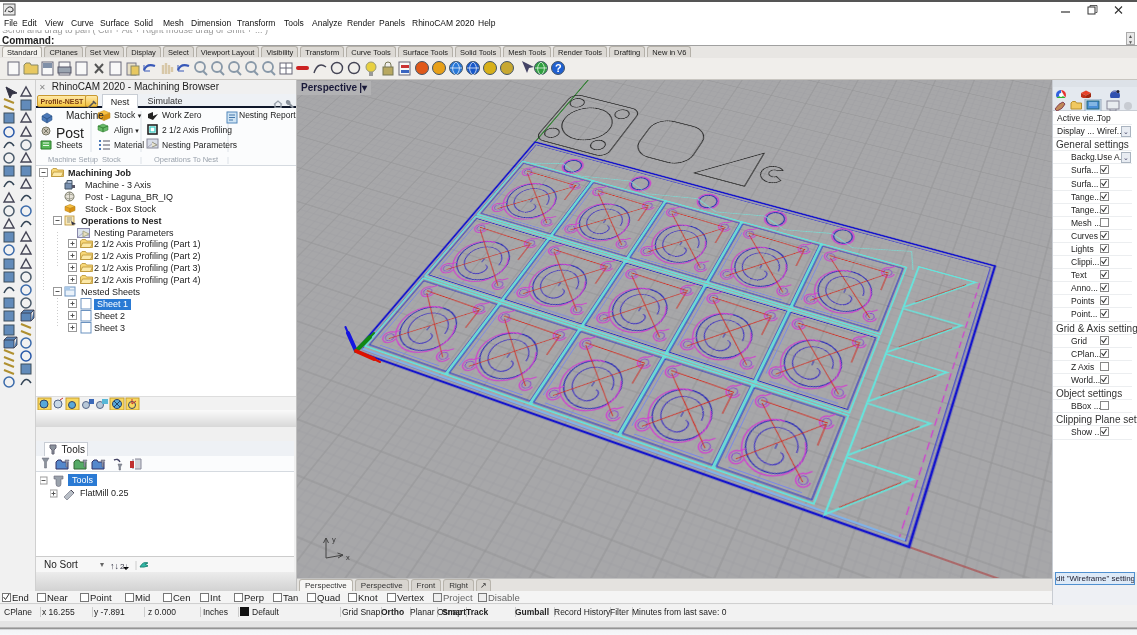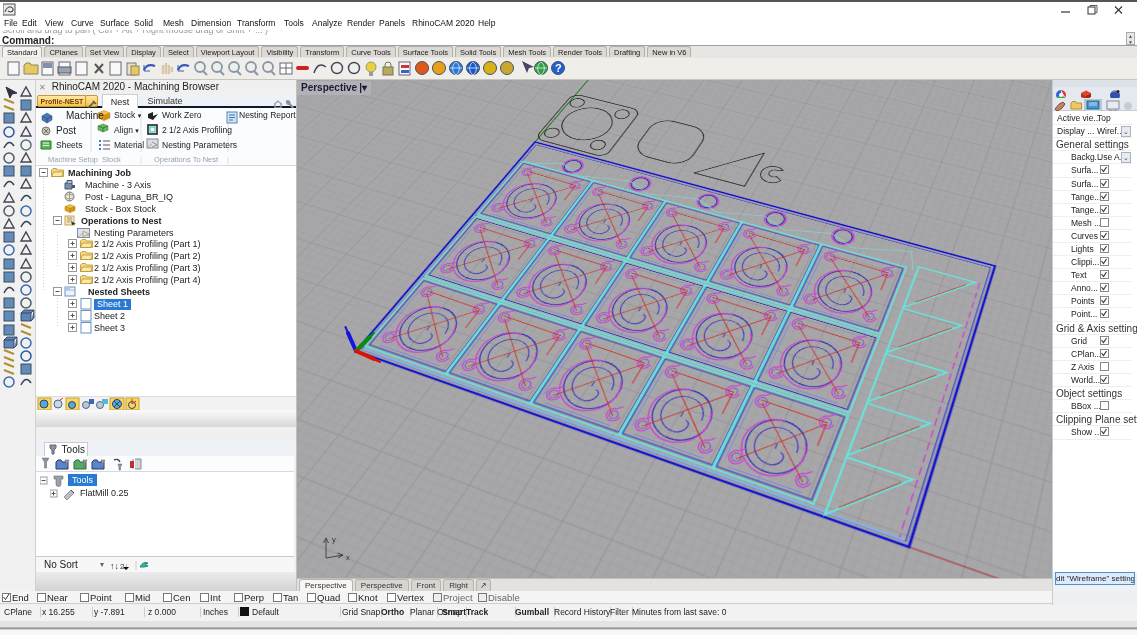--- a/index.html
+++ b/index.html
@@ -211,21 +211,21 @@
   <rect x="112" y="17" width="9" height="9" fill="#fff" stroke="#222" stroke-width="1.6"></rect>
         <rect x="114" y="19" width="5" height="5" fill="none" stroke="#30c8c0" stroke-width="1.2"></rect>
   <rect x="111" y="31" width="11" height="9" fill="#d8dde8" stroke="#889"></rect>
         <path d="M112 39 l5 -4 5 2" stroke="#aab" fill="none"></path>
         <path d="M116 34 l5 3 -5 2" fill="#e8e4d0" stroke="#998"></path>
 
   <rect x="191" y="4" width="10" height="11" fill="#cfe4f4" stroke="#5588bb"></rect>
         <path d="M193 7 h6 m-6 2.5 h6 m-6 2.5 h4" stroke="#4477aa"></path>
  </svg>
  <div class="abs" style="left:30px;top:2px;font-size:10px;color:#222">Machine</div>
- <div class="abs" style="left:20px;top:17px;font-size:10px;color:#222">Post</div>
+ <div class="abs" style="left:20px;top:17px;font-size:14px;color:#222">Post</div>
  <div class="abs" style="left:20px;top:32px;font-size:8.5px;color:#222">Sheets</div>
  <div class="abs" style="left:78px;top:2px;font-size:8.5px;color:#222">Stock <span style="font-size:7px">▾</span></div>
  <div class="abs" style="left:78px;top:17px;font-size:8.5px;color:#222">Align <span style="font-size:7px">▾</span></div>
  <div class="abs" style="left:78px;top:32px;font-size:8.5px;color:#222">Material</div>
  <div class="abs" style="left:126px;top:2px;font-size:8.5px;color:#222;white-space:nowrap">Work Zero</div>
  <div class="abs" style="left:126px;top:17px;font-size:8.5px;color:#222;white-space:nowrap">2 1/2 Axis Profiling</div>
  <div class="abs" style="left:126px;top:32px;font-size:8.5px;color:#222;white-space:nowrap">Nesting Parameters</div>
  <div class="abs" style="left:203px;top:2px;font-size:8.5px;color:#222;white-space:nowrap">Nesting Report</div>
 </div>
 
@@ -324,21 +324,21 @@
       <div class="abs" style="left:58px;top:108.1px;line-height:11px;padding-top:1px">2 1/2 Axis Profiling (Part 4)</div>
       <svg class="abs" style="left:17px;top:120.0px" width="9" height="11">
         <rect x="0.5" y="1.5" width="8" height="8" fill="#fff" stroke="#999"></rect>
         <path d="M2.5 5.5 h4" stroke="#555"></path>
       </svg>
       <svg class="abs" style="left:28px;top:120.0px" width="13" height="12">
         <rect x="1" y="1" width="10" height="9" fill="#eaf2fa" stroke="#6a92c0"></rect>
         <path d="M1 4 h10" stroke="#9ab8d8"></path>
         <rect x="1" y="1" width="5" height="3" fill="#a8c8e8"></rect>
       </svg>
-      <div class="abs" style="left:52px;top:120.0px;font-weight:bold;line-height:11px;padding-top:1px">Nested Sheets</div>
+      <div class="abs" style="left:45px;top:120.0px;font-weight:normal;line-height:11px;padding-top:1px">Nested Sheets</div>
       <svg class="abs" style="left:32px;top:131.9px" width="9" height="11">
         <rect x="0.5" y="1.5" width="8" height="8" fill="#fff" stroke="#999"></rect>
         <path d="M2.5 5.5 h4 M4.5 3.5 v4" stroke="#555"></path>
       </svg>
       <svg class="abs" style="left:44px;top:131.9px" width="13" height="12">
         <rect x="1" y="0.5" width="10" height="10.5" fill="#fff" stroke="#6a92c0"></rect>
       </svg>
       <div class="abs" style="left:58px;top:131.9px;background:#2a7ad4;color:#fff;padding:0 3px;line-height:11px;height:11px;margin-top:1px">Sheet 1</div>
       <svg class="abs" style="left:32px;top:143.8px" width="9" height="11">
         <rect x="0.5" y="1.5" width="8" height="8" fill="#fff" stroke="#999"></rect>

